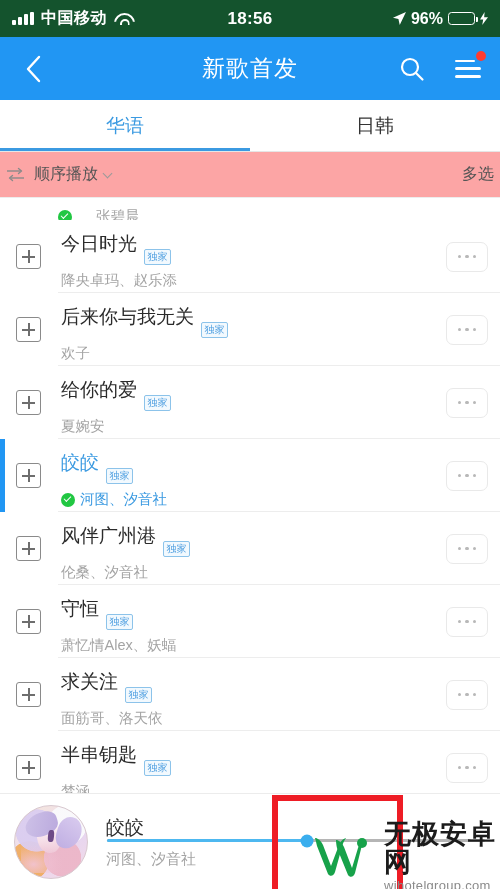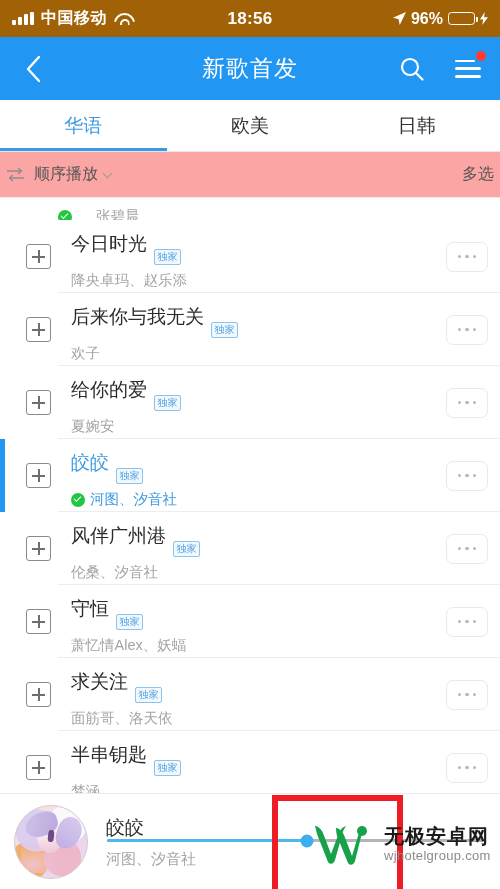--- a/index.html
+++ b/index.html
@@ -7,21 +7,21 @@
   body {
     font-family:"Liberation Sans","DejaVu Sans",sans-serif;
     background:#ffffff;
     overflow:hidden;
     position:relative;
   }
   #app { width:500px; height:889px; position:relative; overflow:hidden; background:#fff; }
 
   
   .statusbar {
-    height:37px; background:#a16207; color:#fff;
+    height:37px; background:#14532d; color:#fff;
     display:flex; align-items:center; padding:0 12px;
     font-size:17px; font-weight:bold; position:relative;
   }
   .sb-left { display:flex; align-items:center; gap:7px; }
   .sig { display:flex; align-items:flex-end; gap:2px; height:13px; }
   .sig i { width:4px; background:#fff; border-radius:1px; display:block; }
   .sig i:nth-child(1){height:5px}
   .sig i:nth-child(2){height:8px}
   .sig i:nth-child(3){height:11px}
   .sig i:nth-child(4){height:13px}
@@ -95,21 +95,21 @@
 
   
   .list { background:#fff; position:relative; }
   .partial-row {
     height:22px; padding-left:58px; display:flex; align-items:flex-end;
     overflow:hidden; position:relative;
   }
   .partial-row .artist-line { transform:translateY(6px);gap:24px; }
   .row {
     position:relative; display:flex; align-items:center;
-    height:73px; padding-left:26px; padding-right:12px; background:#fff;
+    height:73px; padding-left:16px; padding-right:12px; background:#fff;
   }
   .row::after {
     content:""; position:absolute; left:58px; right:0; bottom:0; height:1px; background:#ededed;
   }
   .row.playing::before {
     content:""; position:absolute; left:0; top:0; bottom:0; width:5px; background:#2196f3;
   }
   .add-btn {
     width:25px; height:25px; border:1.4px solid #8a8a8a; border-radius:3px;
     position:relative; flex:0 0 auto; margin-right:20px; background:#fff;
@@ -198,21 +198,21 @@
 
   
   .annot-rect {
     position:absolute; border:6px solid #ee1c25; pointer-events:none;
   }
   .watermark {
     position:absolute; display:flex; align-items:center; gap:10px; pointer-events:none;
   }
   .wm-logo { width:62px; height:48px; flex:0 0 auto; }
   .wm-text { display:flex; flex-direction:column; gap:1px; }
-  .wm-cn { font-size:20px; font-weight:bold; color:#1b1b1b; letter-spacing:1px; line-height:1.05; }
+  .wm-cn { font-size:27px; font-weight:bold; color:#1b1b1b; letter-spacing:1px; line-height:1.05; }
   .wm-url { font-size:13px; color:#8b8b8b; letter-spacing:.3px; }
 </style>
 </head>
 <body>
 
 <div id="app">
 
   <div class="statusbar">
     <div class="sb-left">
       <span class="sig">
@@ -256,23 +256,20 @@
         <span class="dot-badge"></span>
       </div>
     </div>
   </div>
 
   <div class="tabs">
     <div class="tab active">
       <span>华语</span>
     </div>
     <div class="tab">
-      <span>欧美</span>
-    </div>
-    <div class="tab">
       <span>日韩</span>
     </div>
   </div>
 
   <div class="toolbar">
     <span class="sort-ico">
       <svg width="19" height="15" viewBox="0 0 19 15" aria-hidden="true">
         <path d="M1 4 H15" fill="none" stroke="#8a8a8a" stroke-width="1.4"></path>
         <path d="M12.5 1.5 L15.5 4 L12.5 6.5" fill="none" stroke="#8a8a8a" stroke-width="1.4" stroke-linecap="round" stroke-linejoin="round"></path>
         <path d="M18 11 H4" fill="none" stroke="#8a8a8a" stroke-width="1.4"></path>

